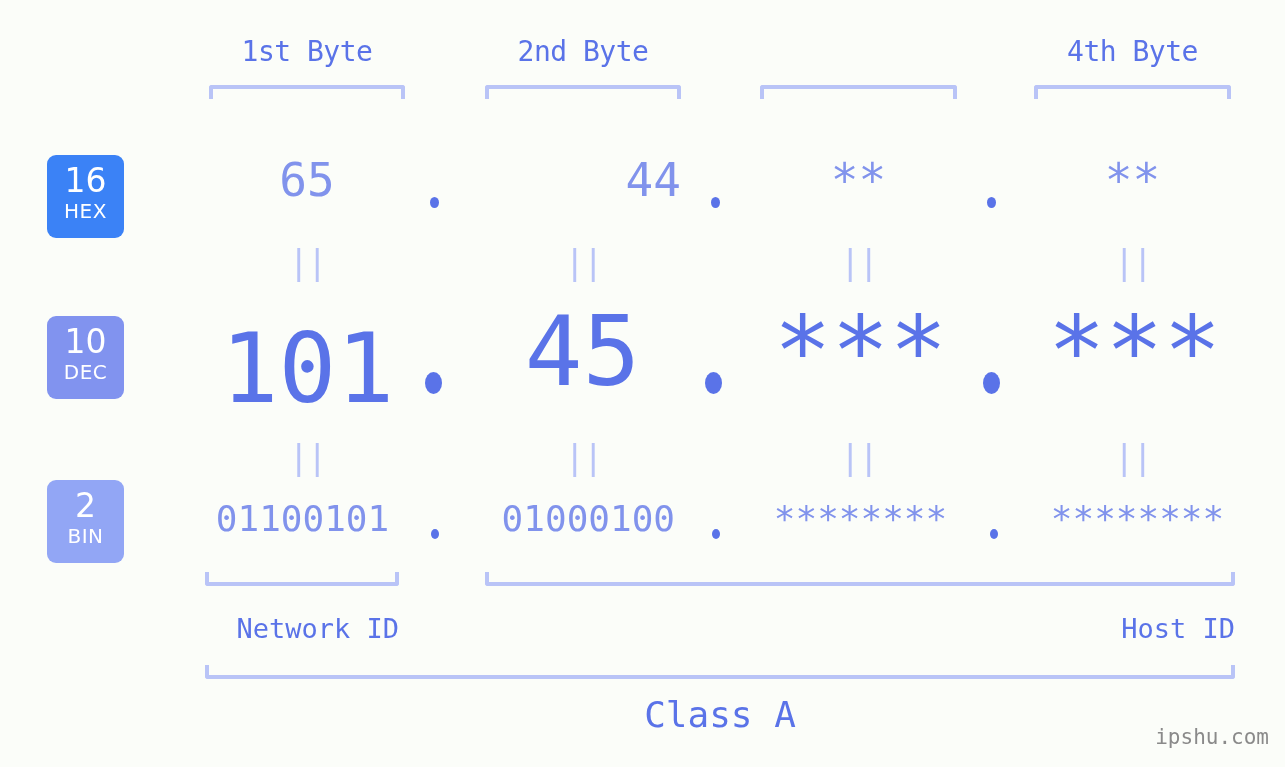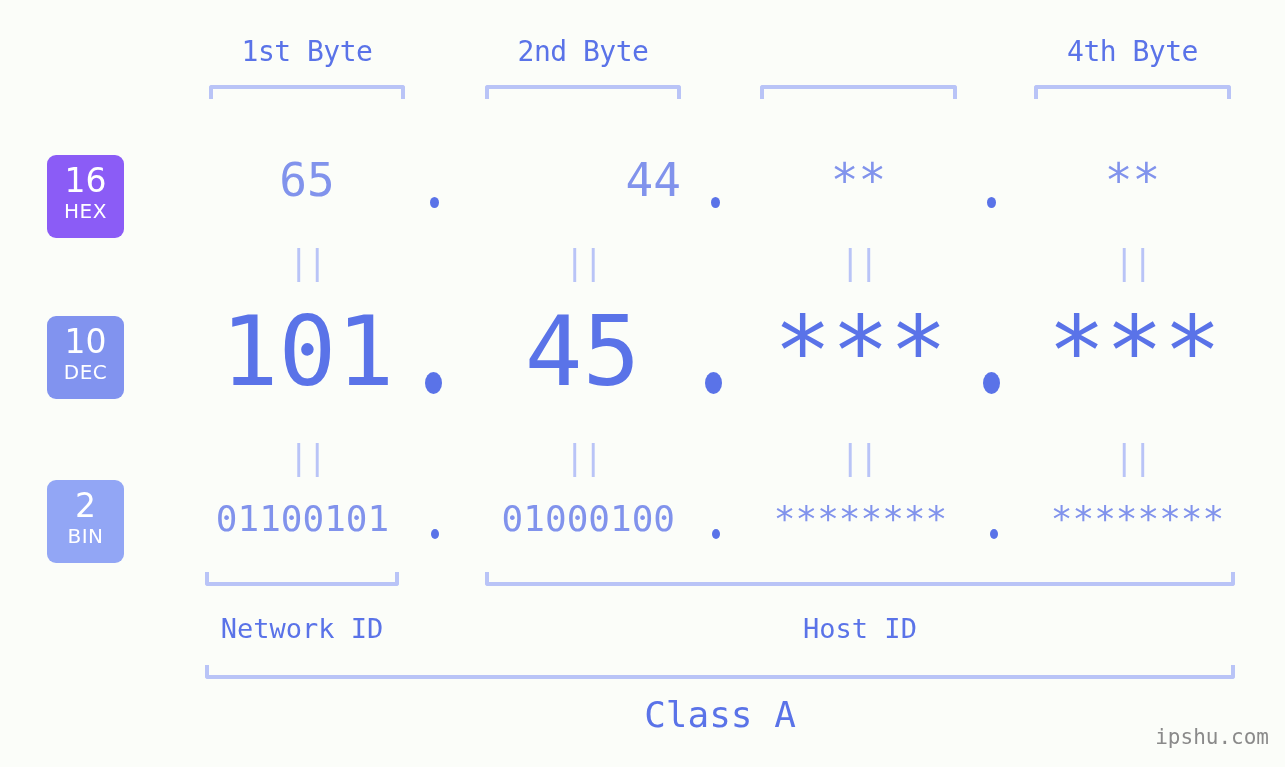--- a/index.html
+++ b/index.html
@@ -97,21 +97,21 @@
     font-size:34px;
     line-height:34px;
     font-family:"DejaVu Sans Mono","Liberation Mono",monospace;
     text-align:center;
     letter-spacing:-2px;
   }
 
   
   .sec-label{
     position:absolute;
-    text-align:center;
+    text-align:right;
     color:#5a73e8;
     font-size:27px;
     line-height:34px;
     white-space:nowrap;
     font-family:"DejaVu Sans Mono","Liberation Mono",monospace;
   }
   .class-label{
     position:absolute;
     text-align:center;
     color:#5a73e8;
@@ -138,21 +138,21 @@
 
   <div class="byte-head" style="left:209px;width:196px;">1st Byte</div>
   <div class="byte-head" style="left:485px;width:196px;">2nd Byte</div>
   <div class="byte-head" style="left:1034px;width:197px;">4th Byte</div>
 
   <div class="bracket-up" style="left:209px;top:85px;width:196px;"></div>
   <div class="bracket-up" style="left:485px;top:85px;width:196px;"></div>
   <div class="bracket-up" style="left:760px;top:85px;width:197px;"></div>
   <div class="bracket-up" style="left:1034px;top:85px;width:197px;"></div>
 
-  <div class="badge" style="top:155px;height:83px;background:#8b5cf6;">
+  <div class="badge" style="top:155px;height:83px;background:#3b82f6;">
     <span class="num">16</span>
     <span class="lab">HEX</span>
   </div>
 
   <div class="badge" style="top:316px;height:83px;background:#8193ef;">
     <span class="num">10</span>
     <span class="lab">DEC</span>
   </div>
 
   <div class="badge" style="top:480px;height:83px;background:#92a6f5;">
@@ -169,21 +169,21 @@
     <div class="dot dot-hex" style="left:987px;top:197px;"></div>
     <div class="val" style="left:1034px;top:152px;width:197px;">**</div>
   </div>
 
   <div class="eq" style="left:209px;top:245px;width:196px;">||</div>
   <div class="eq" style="left:485px;top:245px;width:196px;">||</div>
   <div class="eq" style="left:760px;top:245px;width:197px;">||</div>
   <div class="eq" style="left:1034px;top:245px;width:197px;">||</div>
 
   <div class="row-dec">
-    <div class="val" style="left:195px;top:297px;width:225px;">101</div>
+    <div class="val" style="left:195px;top:314px;width:225px;">101</div>
     <div class="dot dot-dec" style="left:425px;top:372px;"></div>
     <div class="val" style="left:470px;top:297px;width:225px;">45</div>
     <div class="dot dot-dec" style="left:705px;top:372px;"></div>
     <div class="val" style="left:748px;top:297px;width:225px;">***</div>
     <div class="dot dot-dec" style="left:983px;top:372px;"></div>
     <div class="val" style="left:1022px;top:297px;width:225px;">***</div>
   </div>
 
   <div class="eq" style="left:209px;top:440px;width:196px;">||</div>
   <div class="eq" style="left:485px;top:440px;width:196px;">||</div>

